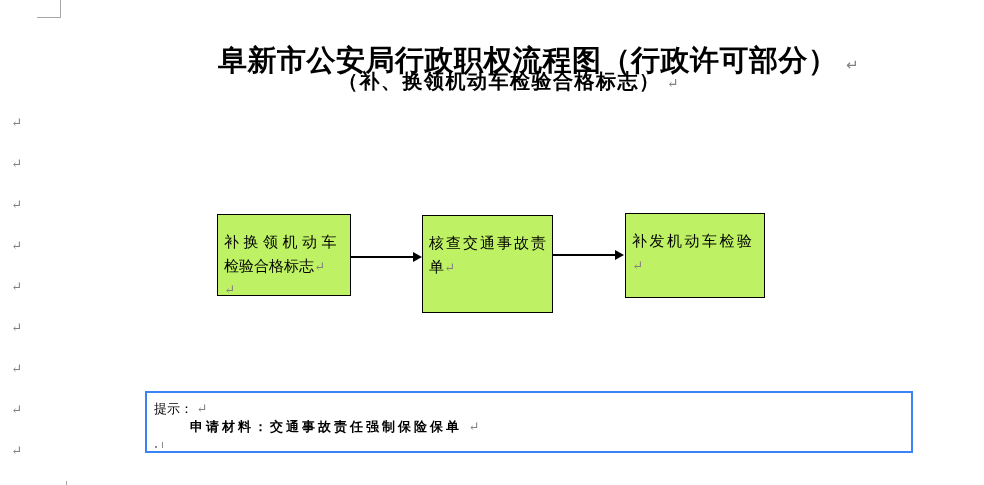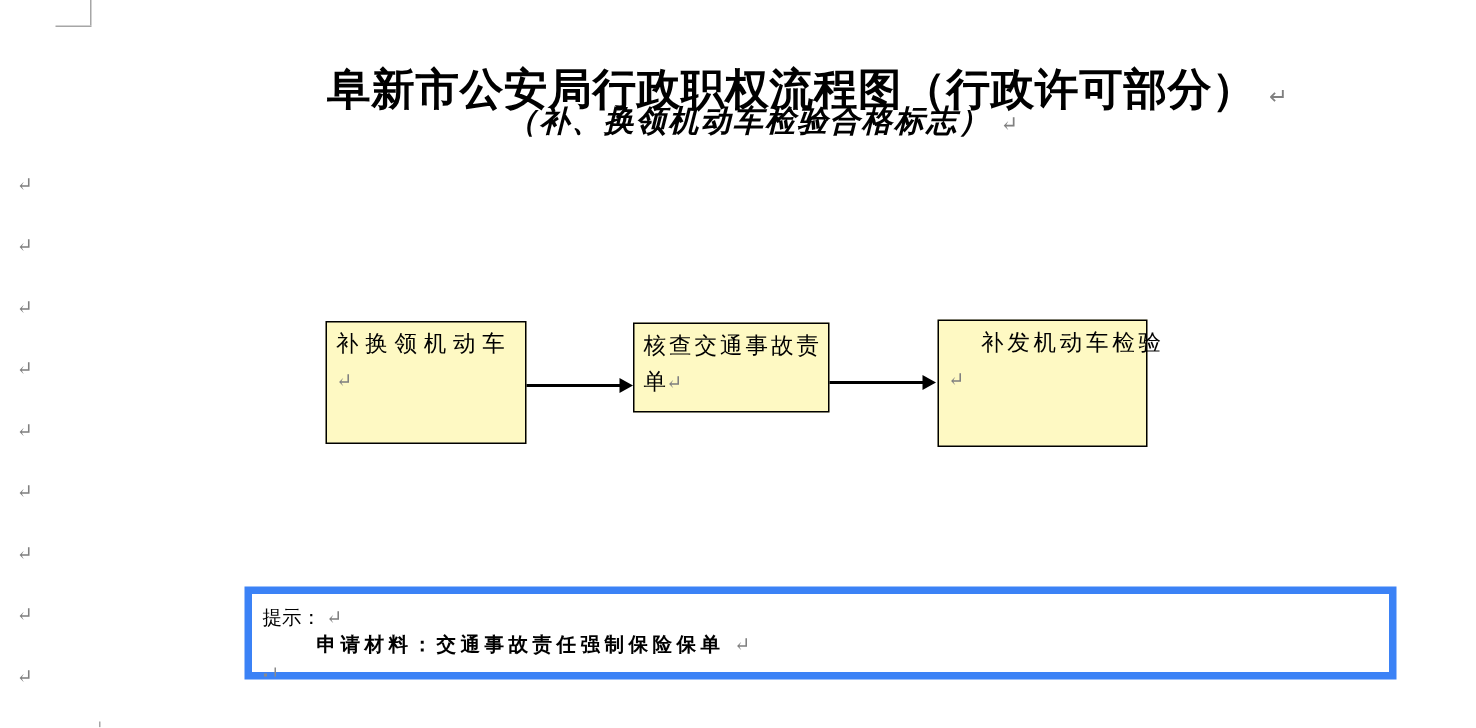--- a/index.html
+++ b/index.html
@@ -14,41 +14,41 @@
   .pcol .pmark{height:12px;}
   
   .title{
     position:absolute;left:218px;top:20px;white-space:nowrap;
     font-family:"Liberation Sans","DejaVu Sans",sans-serif;
     font-weight:bold;font-size:29px;line-height:32px;letter-spacing:0.5px;margin-top:24px;
   }
   .title .pmark{font-size:15px;}
   .subtitle{
     position:absolute;left:338px;top:69px;white-space:nowrap;
-    font-weight:600;font-size:20px;line-height:24px;letter-spacing:1.5px;font-style:italic;
+    font-weight:600;font-size:20px;line-height:24px;letter-spacing:1.5px;
   }
   .subtitle .pmark{font-size:14px;letter-spacing:0;}
   
   .fbox{
-    position:absolute;box-sizing:border-box;border:1.5px solid #000;background:#fef9c3;
-    padding:4px 6px;font-size:15px;line-height:23.5px;
+    position:absolute;box-sizing:border-box;border:1.5px solid #000;background:#bef264;
+    padding:16px 6px;font-size:15px;line-height:23.5px;
   }
   .fline{white-space:nowrap;}
   .sp45{letter-spacing:4.5px;}
-  .sp25{letter-spacing:2.5px;margin-left:22px;}
+  .sp25{letter-spacing:2.5px;}
   .sp20{letter-spacing:2px;}
   .fbox .pmark{font-size:13px;}
   
   .aline{position:absolute;height:2px;background:#000;}
   .ahead{position:absolute;width:0;height:0;border-left:9px solid #000;
          border-top:5.5px solid transparent;border-bottom:5.5px solid transparent;}
   
   .nbox{
-    position:absolute;left:163px;top:391px;width:768px;height:62px;
-    box-sizing:border-box;border:5px solid #3b82f6;background:#fff;
+    position:absolute;left:145px;top:391px;width:768px;height:62px;
+    box-sizing:border-box;border:2px solid #3b82f6;background:#fff;
   }
   .nline1{position:absolute;left:7px;top:9px;font-size:13px;line-height:14px;white-space:nowrap;}
   .nline2{position:absolute;left:43px;top:27px;font-size:13px;line-height:14px;
           font-weight:600;letter-spacing:3px;white-space:nowrap;}
   .nline2 .pmark,.nline1 .pmark{letter-spacing:0;font-weight:normal;}
   .tinydot{position:absolute;left:8px;top:53px;width:2px;height:2px;background:#8a8a8a;}
   .tinybar{position:absolute;left:15px;top:49px;width:1px;height:6px;background:#8a8a8a;}
 </style>
 </head>
 <body>
@@ -75,27 +75,28 @@
     <span>阜新市公安局行政职权流程图（行政许可部分）</span>
     <span class="pmark">↵</span>
   </div>
   <div class="subtitle">
     <span>（补、换领机动车检验合格标志）</span>
     <span class="pmark">↵</span>
   </div>
 
   <div class="fbox" style="left:217px;top:214px;width:134px;height:82px;">
     <div class="fline sp45">补换领机动车</div>
+    <div class="fline"><span>检验合格标志</span><span class="pmark">↵</span></div>
     <div class="fline"><span class="pmark">↵</span></div>
   </div>
 
   <div class="aline" style="left:351px;top:256px;width:64px;"></div>
   <div class="ahead" style="left:413px;top:251.5px;"></div>
 
-  <div class="fbox" style="left:422px;top:215px;width:131px;height:60px;">
+  <div class="fbox" style="left:422px;top:215px;width:131px;height:98px;">
     <div class="fline sp20">核查交通事故责</div>
     <div class="fline"><span>单</span><span class="pmark">↵</span></div>
   </div>
 
   <div class="aline" style="left:553px;top:254px;width:64px;"></div>
   <div class="ahead" style="left:615px;top:249.5px;"></div>
 
   <div class="fbox" style="left:625px;top:213px;width:140px;height:85px;">
     <div class="fline sp25">补发机动车检验</div>
     <div class="fline"><span class="pmark">↵</span></div>

